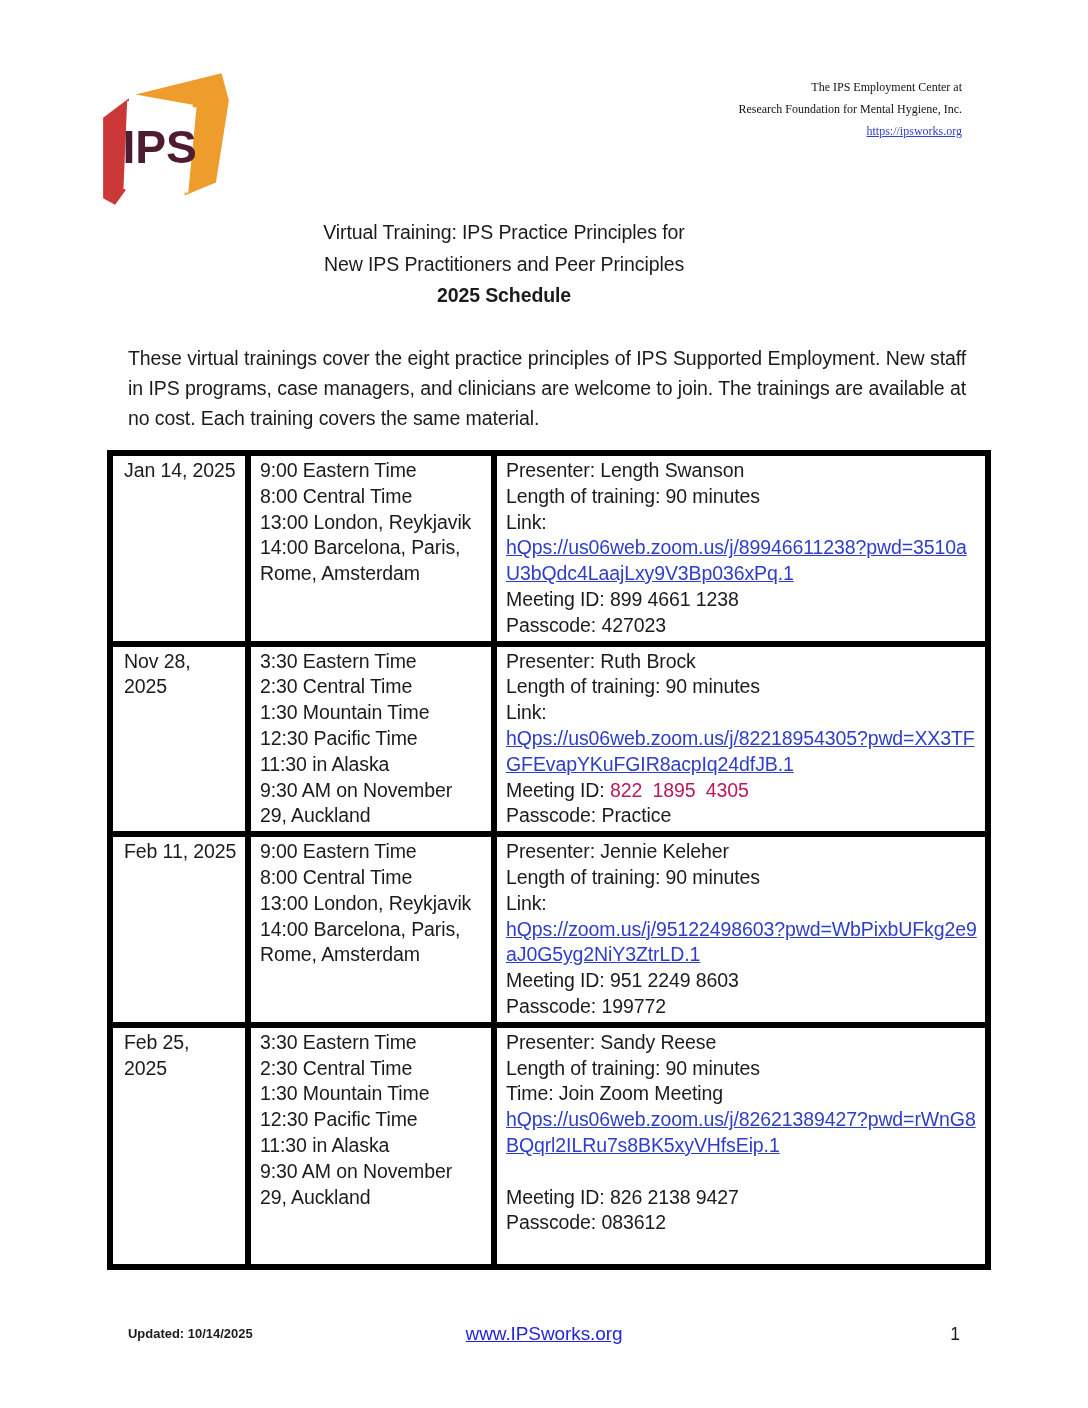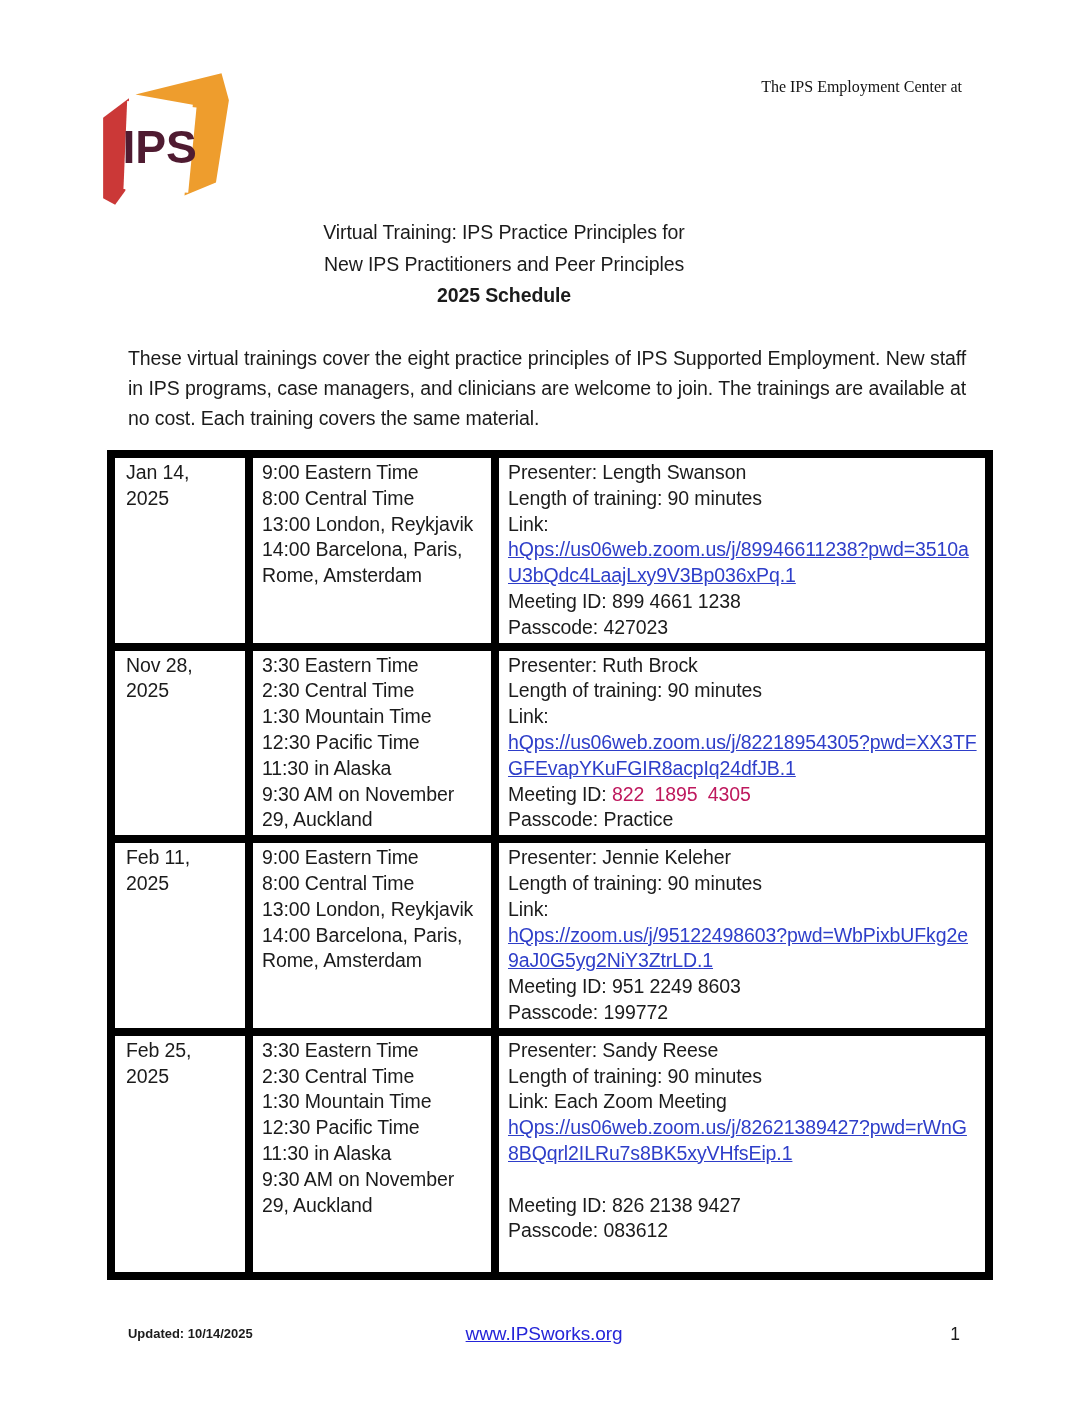--- a/index.html
+++ b/index.html
@@ -7,33 +7,33 @@
     width:1088px;height:1408px;background:#ffffff;position:relative;
     font-family:"Liberation Sans", sans-serif;color:#1b1b1b;overflow:hidden;
     letter-spacing:-0.1px;
   }
   .page{position:absolute;inset:0;}
   
   .logo{position:absolute;left:92px;top:68px;width:148px;height:142px;}
   .brand-name{position:absolute;left:249px;top:119px;font-size:37px;color:#5c1a34;letter-spacing:0.3px;}
   
   .header-right{position:absolute;top:76px;right:126px;text-align:right;
-    font-family:"Liberation Serif", serif;font-size:16px;line-height:22px;color:#121212;letter-spacing:0;}
+    font-family:"Liberation Serif", serif;font-size:12px;line-height:22px;color:#121212;letter-spacing:0;}
   .header-right a{color:#2e3ec9;text-decoration:underline;}
   
   .title-block{position:absolute;top:217px;left:0;width:1008px;text-align:center;
     font-size:19.5px;line-height:31.5px;}
   .title-bold{font-weight:bold;}
   
   .intro{position:absolute;top:344px;left:128px;width:838px;margin:0;
     font-size:19.5px;line-height:29.8px;text-align:justify;}
   
   table.schedule{position:absolute;top:450px;left:107px;width:878px;
     border-collapse:collapse;table-layout:fixed;}
-  table.schedule td{border:8px solid #000000;vertical-align:top;
+  table.schedule td{border:6px solid #000000;vertical-align:top;
     padding:2px 8px 2px 9px;font-size:19.5px;line-height:25.8px;}
   .date-cell{padding-left:11px !important;}
   .meet-link{color:#2e3ec9;text-decoration:underline;display:block;word-break:break-all;}
   .muted{color:#be185d;word-spacing:5px;}
   .gap{height:25.8px;}
   
   .footer-updated{position:absolute;left:128px;top:1326px;font-size:13.5px;font-weight:bold;
     transform:scaleX(0.96);transform-origin:left center;letter-spacing:0;}
   .footer-site{position:absolute;left:0;top:1323px;width:1088px;text-align:center;font-size:19px;}
   .footer-site a{color:#2525d8;text-decoration:underline;}
@@ -47,20 +47,22 @@
   <svg class="logo" viewBox="0 0 160 150" aria-hidden="true">
     <polygon points="47,27 140,4 148,33 134,122 100,136 109,38" fill="#EE9D2D"></polygon>
     <polygon points="12,52 40,31 36,131 25,146 12,139" fill="#CB3837"></polygon>
     <polygon points="38,34 113,41 104,133 34,129" fill="#ffffff"></polygon>
     <text x="73" y="101" text-anchor="middle" font-family="Liberation Sans, sans-serif" font-size="50" font-weight="bold" fill="#4f1b31">IPS</text>
   </svg>
 
 
   <div class="header-right">
     <div>The IPS Employment Center at</div>
+    <div>Research Foundation for Mental Hygiene, Inc.</div>
+    <div><a href="#">https://ipsworks.org</a></div>
   </div>
 
   <div class="title-block">
     <div>Virtual Training: IPS Practice Principles for</div>
     <div>New IPS Practitioners and Peer Principles</div>
     <div class="title-bold">2025 Schedule</div>
   </div>
 
   <p class="intro">These virtual trainings cover the eight practice principles of IPS Supported Employment. New staff in IPS programs, case managers, and clinicians are welcome to join. The trainings are available at no cost. Each training covers the same material.</p>
 
@@ -130,21 +132,21 @@
             <div class="time-line">3:30 Eastern Time</div>
             <div class="time-line">2:30 Central Time</div>
             <div class="time-line">1:30 Mountain Time</div>
             <div class="time-line">12:30 Pacific Time</div>
             <div class="time-line">11:30 in Alaska</div>
             <div class="time-line">9:30 AM on November 29, Auckland</div>
           </td>
           <td class="details-cell">
             <div>Presenter: Sandy Reese</div>
             <div>Length of training: 90 minutes</div>
-            <div>Link: Each Zoom Meeting</div>
+            <div>Time: Join Zoom Meeting</div>
             <a class="meet-link" href="#">hQps://us06web.zoom.us/j/82621389427?pwd=rWnG8BQqrl2ILRu7s8BK5xyVHfsEip.1</a>
             <div class="gap"></div>
             <div><span>Meeting ID:&nbsp;</span><span>826 2138 9427</span></div>
             <div><span>Passcode:&nbsp;</span><span>083612</span></div>
             <div class="gap"></div>
           </td>
         </tr>
       </tbody>
   </table>
 

